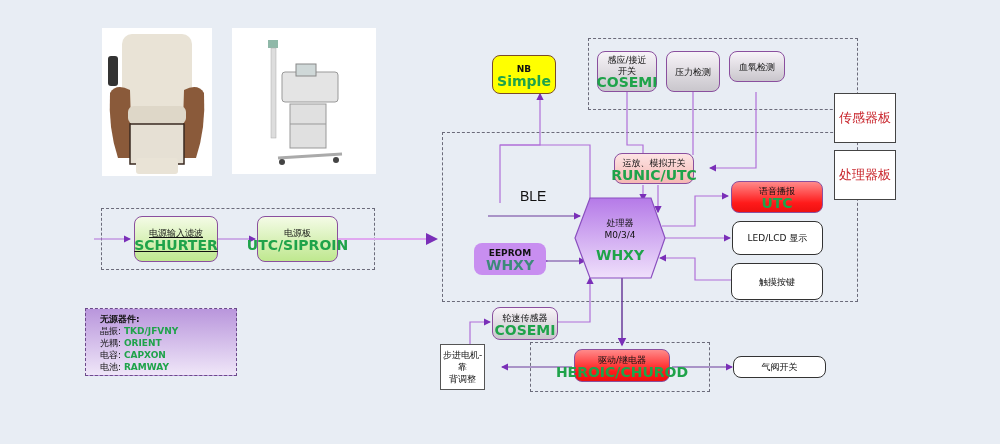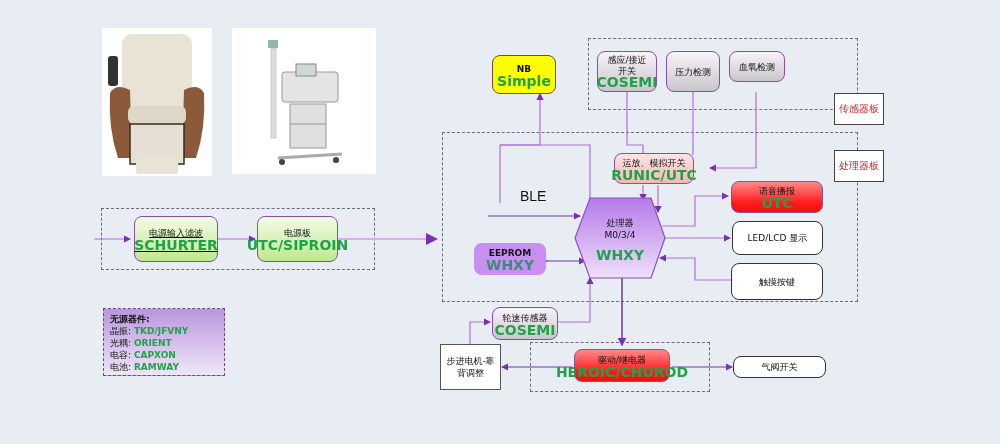--- a/index.html
+++ b/index.html
@@ -9,21 +9,21 @@
   .box{position:absolute;box-sizing:border-box;border-radius:8px;display:flex;flex-direction:column;align-items:center;justify-content:center;text-align:center;font-size:9px;line-height:12px;color:#111;}
   .box .sub{color:#1fa34a;font-weight:bold;font-size:14px;}
   .green{background:linear-gradient(#f4fbe6,#bfe88f);border:1.5px solid #8a4f9e;}
   .gray{background:linear-gradient(#f7f3f8,#c9c6cc);border:1.5px solid #8a4f9e;}
   .pink{background:linear-gradient(#fde4e4,#f5b8b3);border:1.5px solid #8a4f9e;}
   .red{background:linear-gradient(#ff8a8a,#ff1a1a 70%,#ee1010);border:1.5px solid #8a4f9e;}
   .white{background:#fff;border:1.5px solid #333;}
   .yellow{background:#ffff00;border:1.5px solid #7a4b2a;}
   .purple{background:#c88ef0;border:none;}
   .dash{position:absolute;box-sizing:border-box;border:1px dashed #6b6b7a;}
-  .tag{position:absolute;background:#fff;border:1px solid #444;color:#c8242b;font-size:10px;padding:8px 4px;}
+  .tag{position:absolute;background:#fff;border:1px solid #444;color:#c8242b;font-size:13px;padding:15px 4px;}
   .img{position:absolute;background:#fff;}
 </style>
 </head>
 <body>
 
 <div class="img" style="left:102px;top:28px;width:110px;height:148px;">
   <svg width="110" height="148" viewBox="0 0 110 148">
     <rect x="20" y="6" width="70" height="90" rx="10" fill="#e9e3d6"></rect>
     <rect x="6" y="28" width="10" height="30" rx="3" fill="#333"></rect>
     <path d="M8 65 Q14 55 28 62 L30 130 L16 130 Q6 100 8 65Z" fill="#8a5a3a"></path>
@@ -157,33 +157,33 @@
 <div class="box green" style="left:257px;top:216px;width:81px;height:46px;">
   <span>电源板</span>
   <span class="sub">UTC/SIPROIN</span>
 </div>
 
 <div class="box gray" style="left:492px;top:307px;width:66px;height:33px;">
   <span>轮速传感器</span>
   <span class="sub">COSEMI</span>
 </div>
 
-<div class="box white" style="left:440px;top:344px;width:61px;height:46px;border-radius:0;border-color:#555;white-space:pre-line;">
+<div class="box white" style="left:440px;top:344px;width:45px;height:46px;border-radius:0;border-color:#555;white-space:pre-line;">
   <span>步进电机-靠
 背调整</span>
 </div>
 
 <div class="box red" style="left:574px;top:349px;width:96px;height:33px;">
   <span>驱动/继电器</span>
   <span class="sub">HEROIC/CHUROD</span>
 </div>
 
 <div class="box white" style="left:733px;top:356px;width:93px;height:22px;">
   <span>气阀开关</span>
 </div>
 
-<div class="abs" style="left:103px;top:308px;width:122px;height:68px;box-sizing:border-box;border:1px dashed #6b4a8a;background:linear-gradient(#b996dc,#efe6f8);padding:4px 6px;font-size:9px;line-height:12px;color:#111;">
+<div class="abs" style="left:85px;top:308px;width:152px;height:68px;box-sizing:border-box;border:1px dashed #6b4a8a;background:linear-gradient(#b996dc,#efe6f8);padding:4px 14px;font-size:9px;line-height:12px;color:#111;">
   <div style="font-weight:bold;">无源器件:</div>
   <div><span>晶振:</span> <span style="color:#1fa34a;font-weight:bold;">TKD/JFVNY</span></div>
   <div><span>光耦:</span> <span style="color:#1fa34a;font-weight:bold;">ORIENT</span></div>
   <div><span>电容:</span> <span style="color:#1fa34a;font-weight:bold;">CAPXON</span></div>
   <div><span>电池:</span> <span style="color:#1fa34a;font-weight:bold;">RAMWAY</span></div>
 </div>
 
 </body></html>

